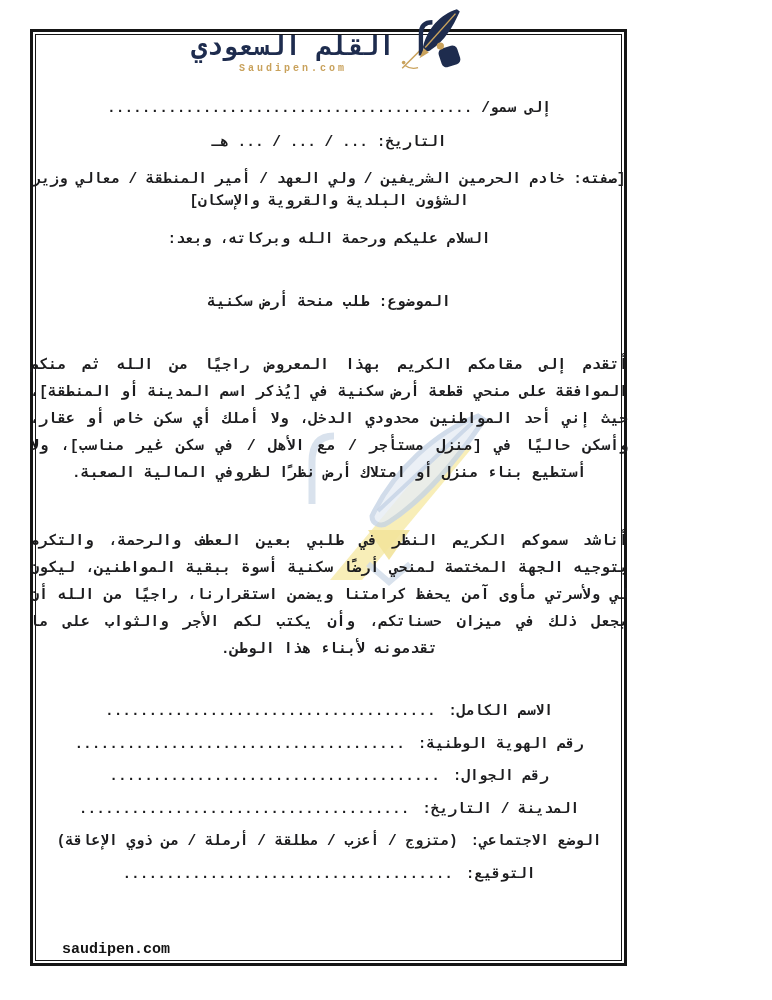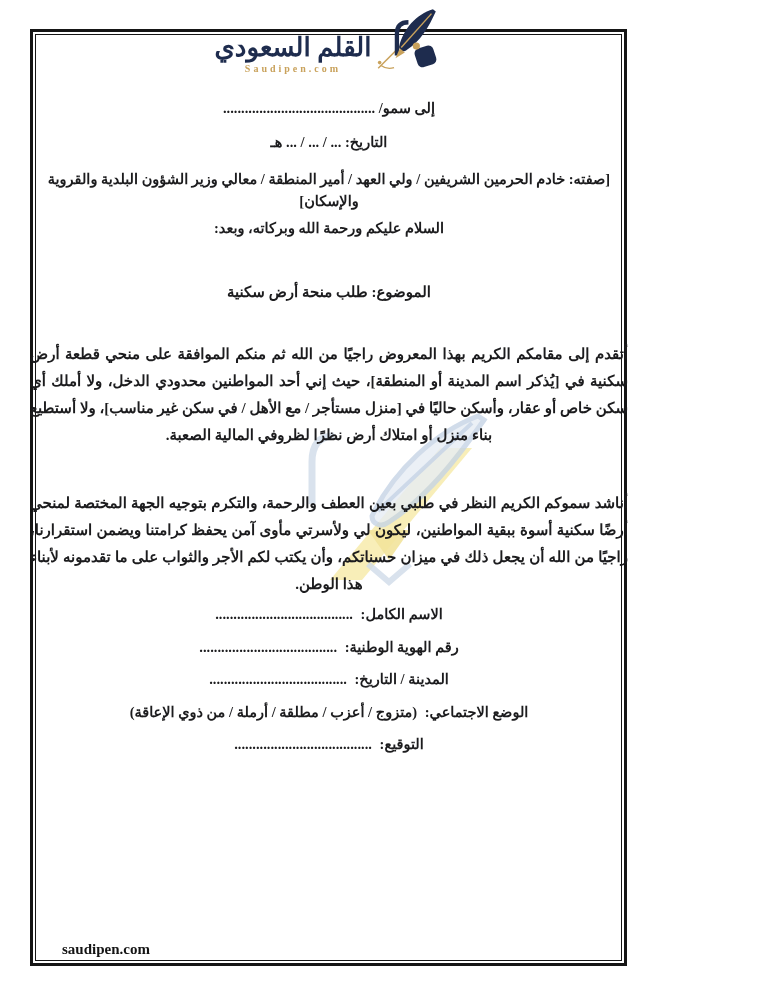--- a/index.html
+++ b/index.html
@@ -3,21 +3,21 @@
 <meta charset="utf-8">
 <style>
   * { margin: 0; padding: 0; box-sizing: border-box; }
   html, body { background: #ffffff; }
   .page {
     position: relative;
     width: 658px;
     height: 1000px;
     background: #ffffff;
     overflow: hidden;
-    font-family: Liberation Serif, serif;
+    font-family: Liberation Mono, monospace;
     color: #1c1c1e;
   }
   .frame {
     position: absolute;
     left: 30px; top: 29px; right: 31px; bottom: 34px;
     border: 3px solid #161616;
   }
   .frame-inner {
     position: absolute;
     inset: 2px;
@@ -43,33 +43,33 @@
   }
   .logo-text { text-align: center; margin-top: 14px; }
   .logo-wordmark { font-size: 26px; font-weight: bold; color: #1e2c4e; line-height: 1.1; }
   .logo-subtitle { font-size: 10px; font-weight: bold; color: #c9a25c; letter-spacing: 3px; margin-top: 1px; }
   .logo-icon { position: relative; top: -4px; }
   
   .line { font-weight: bold; font-size: 14.5px; line-height: 22px; }
   .date-line     { margin-top: 12px; }
   .to-line       { margin-top: 13px; }
   .capacity-line { margin-top: 15px; }
-  .greeting-line { margin-top: 5px; }
+  .greeting-line { margin-top: 16px; }
   .subject-line  { margin-top: 42px; font-size: 15px; }
   .para {
     margin-top: 38px;
     font-weight: bold;
     font-size: 15px;
     line-height: 27px;
     text-align: justify;
     text-align-last: center;
   }
   .para-2 { margin-top: 41px; }
   
-  .fields { }
+  .fields { margin-top: 32px; }
   .field-row { font-weight: bold; font-size: 14.5px; line-height: 32.5px; white-space: nowrap; }
   .field-label { margin-left: 4px; }
   
   .footer {
     position: absolute;
     left: 62px; bottom: 42px;
     z-index: 1;
     direction: ltr;
     font-weight: bold;
     font-size: 15px;
@@ -139,20 +139,24 @@
     <div class="fields">
       <div class="field-row">
         <span class="field-label">الاسم الكامل:</span>
         <span class="field-dots">......................................</span>
       </div>
       <div class="field-row">
         <span class="field-label">رقم الهوية الوطنية:</span>
         <span class="field-dots">......................................</span>
       </div>
       <div class="field-row">
+        <span class="field-label">رقم الجوال:</span>
+        <span class="field-dots">......................................</span>
+      </div>
+      <div class="field-row">
         <span class="field-label">المدينة / التاريخ:</span>
         <span class="field-dots">......................................</span>
       </div>
       <div class="field-row">
         <span class="field-label">الوضع الاجتماعي:</span>
         <span class="field-options">(متزوج / أعزب / مطلقة / أرملة / من ذوي الإعاقة)</span>
       </div>
       <div class="field-row">
         <span class="field-label">التوقيع:</span>
         <span class="field-dots">......................................</span>

